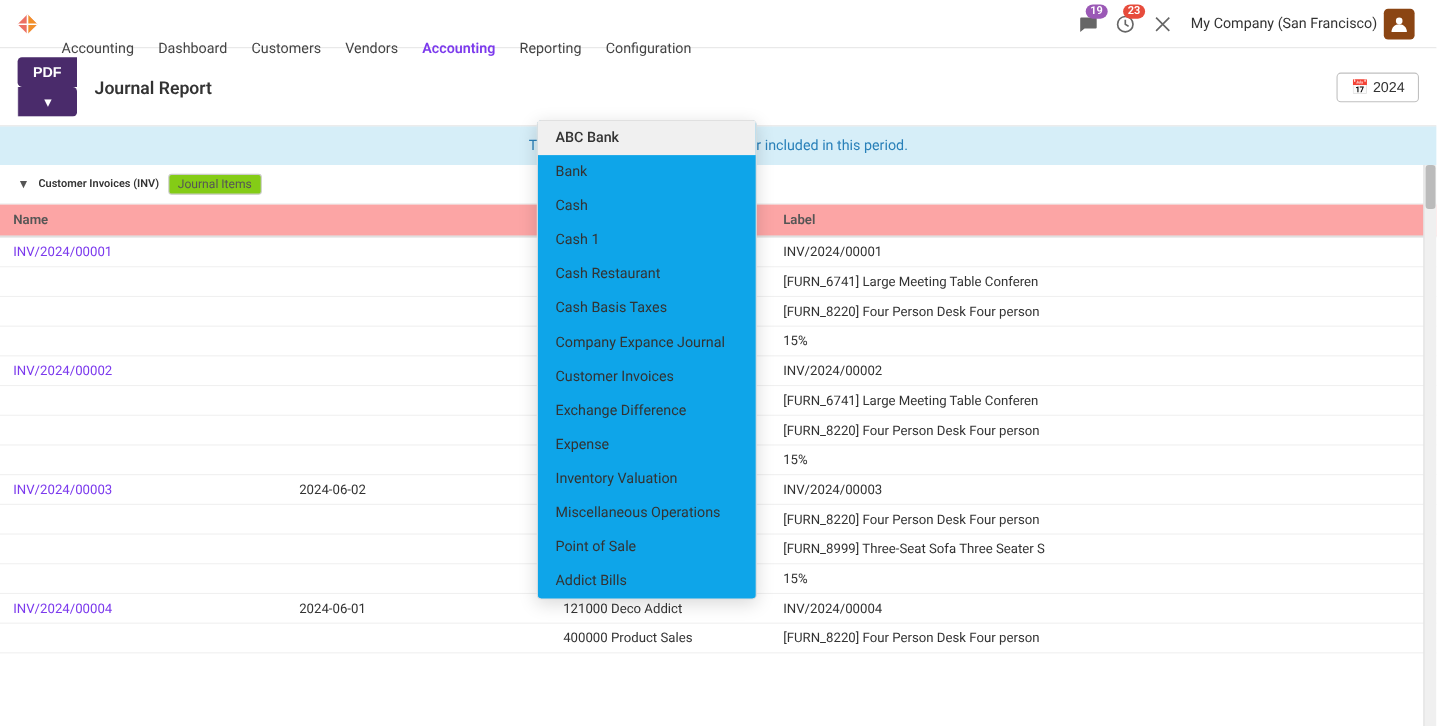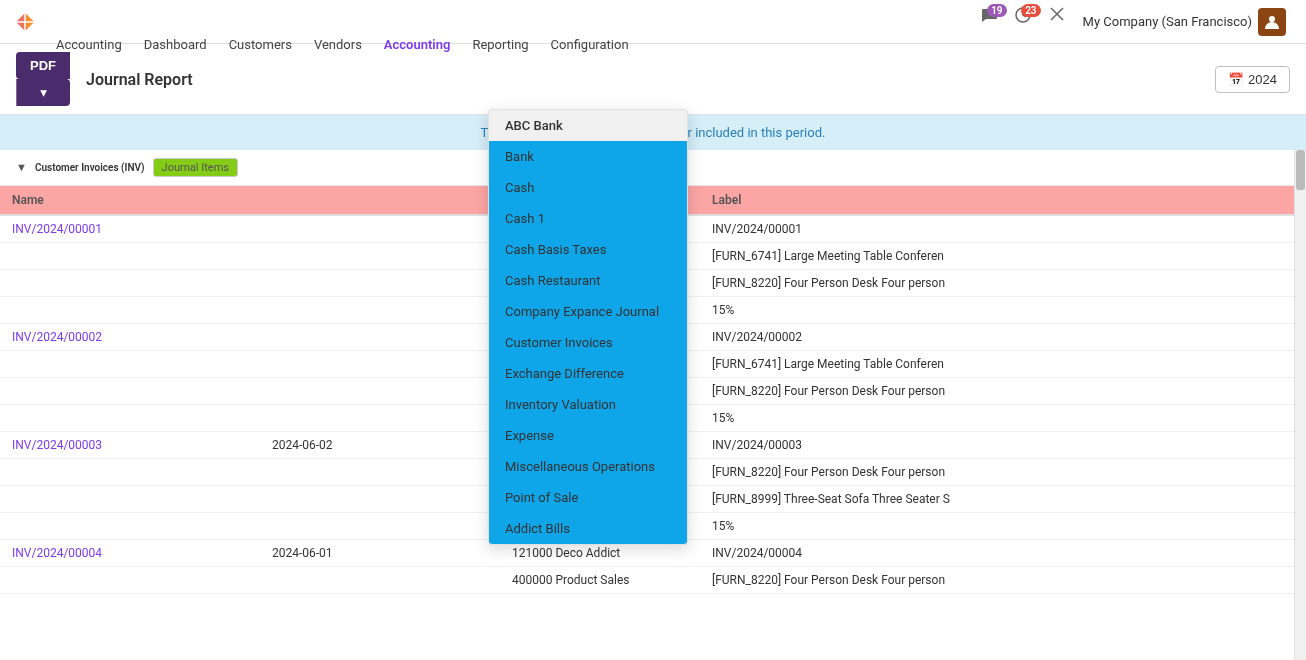--- a/index.html
+++ b/index.html
@@ -3,21 +3,21 @@
   <meta charset="utf-8">
   <style>
     * { box-sizing: border-box; margin: 0; padding: 0; }
     body { font-family: -apple-system, BlinkMacSystemFont, 'Segoe UI', Roboto, sans-serif; font-size: 13px; background: #fff; color: #333; overflow: hidden; }
     .nav-item {
       padding: 4px 10px; border-radius: 4px; cursor: pointer; white-space: nowrap;
       color: #444; font-size: 13px; margin-top: 45px;
     }
     .nav-icon-btn {
       position: relative; width: 32px; height: 32px;
-      display: flex; align-items: flex-start; justify-content: center;
+      display: flex; align-items: center; justify-content: center;
       cursor: pointer; border-radius: 50%;
     }
     .nav-badge {
       position: absolute; top: -2px; right: -2px;
       background: #9b59b6; color: white; border-radius: 10px;
       font-size: 10px; padding: 1px 4px; font-weight: 600; min-width: 16px; text-align: center;
     }
     .nav-badge.red { background: #e74c3c; }
     .nav-company { display: flex; align-items: center; gap: 6px; cursor: pointer; padding: 4px 8px; border-radius: 4px; }
     .nav-avatar {
@@ -314,23 +314,23 @@
   <div class="scrollbar-track">
     <div class="scrollbar-thumb"></div>
   </div>
 </div>
 
 <div class="dropdown-menu" id="dropdown-menu">
     <div class="dropdown-item selected">ABC Bank</div>
     <div class="dropdown-item">Bank</div>
     <div class="dropdown-item">Cash</div>
     <div class="dropdown-item">Cash 1</div>
+    <div class="dropdown-item">Cash Restaurant</div>
     <div class="dropdown-item">Cash Basis Taxes</div>
-    <div class="dropdown-item">Cash Restaurant</div>
     <div class="dropdown-item">Company Expance Journal</div>
     <div class="dropdown-item">Customer Invoices</div>
     <div class="dropdown-item">Exchange Difference</div>
+    <div class="dropdown-item">Expense</div>
     <div class="dropdown-item">Inventory Valuation</div>
-    <div class="dropdown-item">Expense</div>
     <div class="dropdown-item">Miscellaneous Operations</div>
     <div class="dropdown-item">Point of Sale</div>
     <div class="dropdown-item">Addict Bills</div>
   </div>
 
 </body></html>

